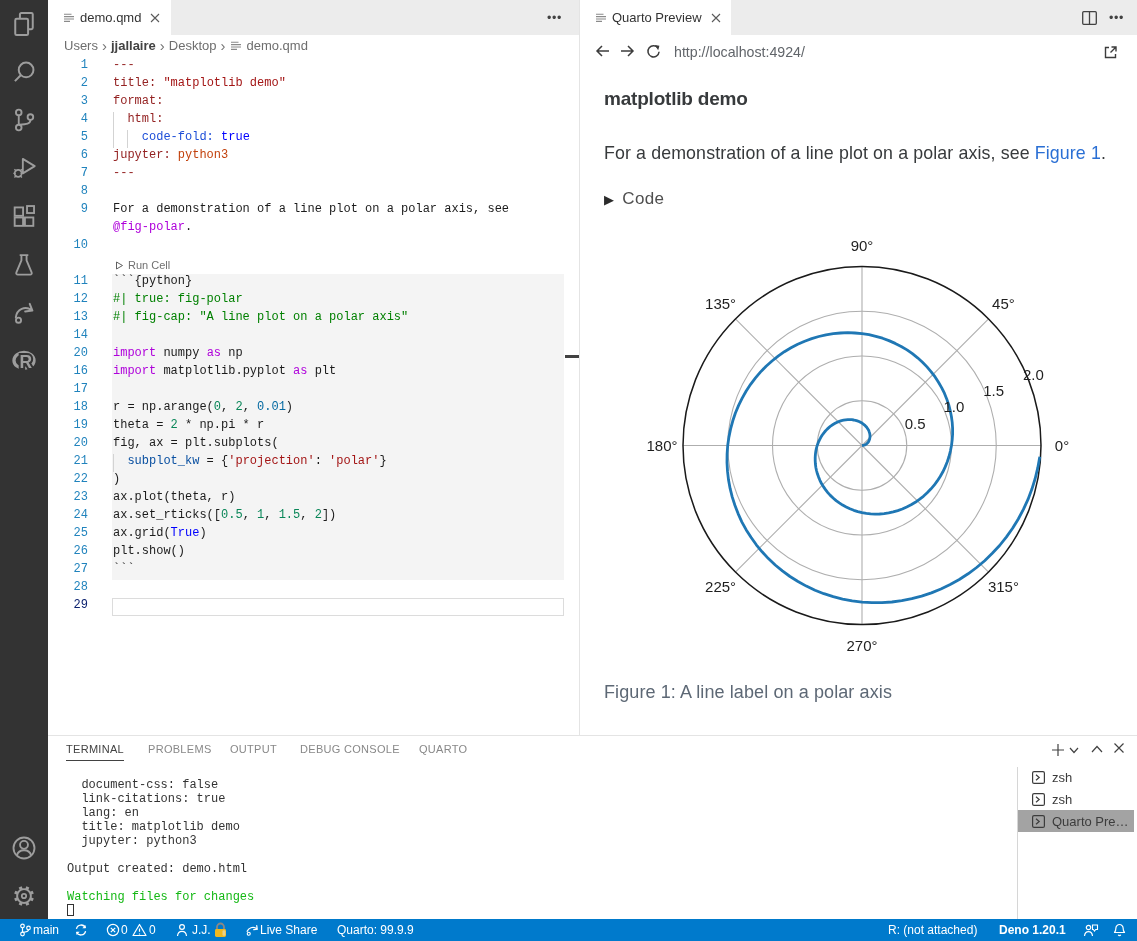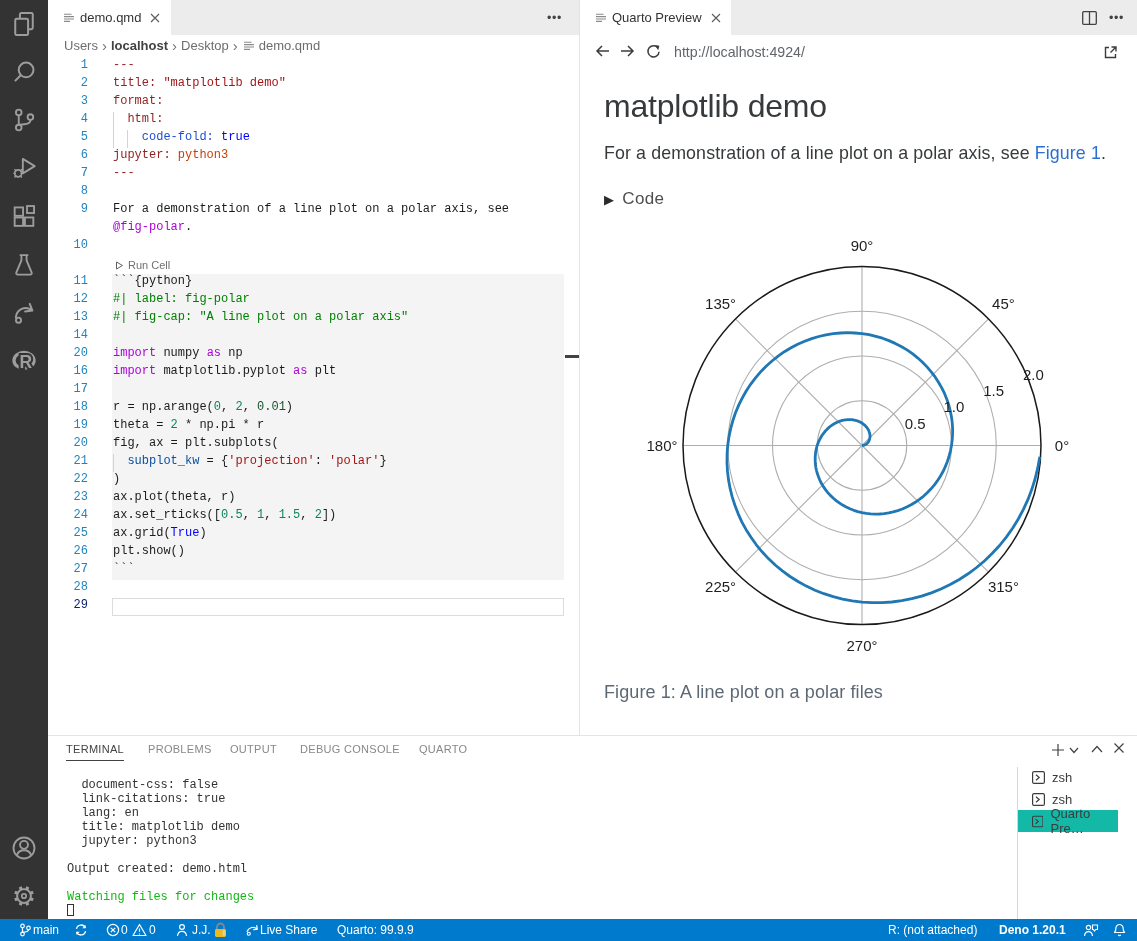--- a/index.html
+++ b/index.html
@@ -24,21 +24,21 @@
 .runcell{position:absolute;left:67px;height:18px;line-height:18px;font-size:11px;color:#707070;display:flex;align-items:center}
 .iguide{position:absolute;width:1px;height:18px;background:#d3d3d3}
 #curline{position:absolute;left:64px;top:541px;width:452px;height:18px;border:1px solid #dcdcdc}
 #scrollmark{position:absolute;left:517px;top:298px;width:14px;height:3px;background:#424242}
 
 #g2tabbar{left:580px;width:557px}
 #toolbar{position:absolute;left:580px;top:35px;width:557px;height:31px;background:#fff}
 .tbi{position:absolute;top:44px}
 #url{position:absolute;left:674px;top:44px;font-size:14.2px;color:#61656a}
 
-#ptitle{position:absolute;left:604px;top:88px;font-size:32px;font-weight:normal;color:#373a3c;letter-spacing:-.2px}
+#ptitle{position:absolute;left:604px;top:88px;font-size:19px;font-weight:bold;color:#373a3c;letter-spacing:-.2px}
 #ppara{position:absolute;left:604px;top:143px;font-size:17.8px;letter-spacing:.12px;color:#373a3c}
 #ppara a{color:#2a6fd4;}
 #pcode{position:absolute;left:604px;top:189px;font-size:17px;letter-spacing:.3px;color:#4f4f4f}
 #pcode .tri{color:#2b2b2b;font-size:13px;vertical-align:.5px;margin-right:8px}
 #pcap{position:absolute;left:604px;top:682px;font-size:18px;letter-spacing:.1px;color:#5d6875}
 .pl{font:15px "Liberation Sans",sans-serif;fill:#1f1f1f}
 
 #panel{position:absolute;left:48px;top:735px;width:1089px;height:184px;background:#fff;border-top:1px solid #e4e4e4}
 .ptab{position:absolute;top:7px;font-size:11px;letter-spacing:.3px;color:#888888}
 .ptab.act{color:#424242;border-bottom:1px solid #424242;padding-bottom:5px}
@@ -115,21 +115,21 @@
 <svg class="fico" width="10" height="10" viewBox="0 0 10 10">
       <path d="M0 1.2h7.5M0 3.6h10M0 6h10M0 8.4h6" stroke="#8a8a8a" stroke-width="1.1"></path>
     </svg>
 demo.qmd
 <svg class="tabx" width="10" height="10" viewBox="0 0 10 10">
       <path d="M1 1 L9 9 M9 1 L1 9" stroke="#5a5a5a" stroke-width="1.1"></path>
     </svg>
 </div>
 <div class="dots" style="left:547px;top:11px">•••</div>
 
-<div id="crumbs"><span style="margin-left:16px">Users</span><span class="csep">›</span><span style="color:#424242;font-weight:bold">localhost</span><span class="csep">›</span><span>Desktop</span><span class="csep">›</span><svg class="fico" width="10" height="10" viewBox="0 0 10 10" style="margin:0 5px -1px 2px">
+<div id="crumbs"><span style="margin-left:16px">Users</span><span class="csep">›</span><span style="color:#424242;font-weight:bold">jjallaire</span><span class="csep">›</span><span>Desktop</span><span class="csep">›</span><svg class="fico" width="10" height="10" viewBox="0 0 10 10" style="margin:0 5px -1px 2px">
       <path d="M0 1.2h7.5M0 3.6h10M0 6h10M0 8.4h6" stroke="#8a8a8a" stroke-width="1.1"></path>
     </svg><span>demo.qmd</span></div>
 
 <div id="editor">
 <div id="cellbg"></div>
 <div class="gut" style="top:1px;color:#2083bd">1</div>
 <div class="cl" style="top:1px"><i style="color:#942222">---</i></div>
 <div class="gut" style="top:19px;color:#2083bd">2</div>
 <div class="cl" style="top:19px"><i style="color:#942222">title:</i> <i style="color:#a31515">"matplotlib demo"</i></div>
 <div class="gut" style="top:37px;color:#2083bd">3</div>
@@ -149,31 +149,31 @@
 <div class="gut" style="top:145px;color:#2083bd">9</div>
 <div class="cl" style="top:145px">For a demonstration of a line plot on a polar axis, see</div>
 <div class="cl" style="top:163px"><i style="color:#af00db">@fig-polar</i>.</div>
 <div class="gut" style="top:181px;color:#2083bd">10</div>
 <div class="runcell" style="top:199px"><svg width="9" height="9" viewBox="0 0 9 9" style="margin-right:4px">
         <path d="M1.5 1 L7.5 4.5 L1.5 8 Z" fill="none" stroke="#616161" stroke-width="1"></path>
       </svg>Run Cell</div>
 <div class="gut" style="top:217px;color:#2083bd">11</div>
 <div class="cl" style="top:217px">```{python}</div>
 <div class="gut" style="top:235px;color:#2083bd">12</div>
-<div class="cl" style="top:235px"><i style="color:#008000">#| label: fig-polar</i></div>
+<div class="cl" style="top:235px"><i style="color:#008000">#| true: fig-polar</i></div>
 <div class="gut" style="top:253px;color:#2083bd">13</div>
 <div class="cl" style="top:253px"><i style="color:#008000">#| fig-cap: "A line plot on a polar axis"</i></div>
 <div class="gut" style="top:271px;color:#2083bd">14</div>
 <div class="gut" style="top:289px;color:#2083bd">20</div>
 <div class="cl" style="top:289px"><i style="color:#af00db">import</i> numpy <i style="color:#af00db">as</i> np</div>
 <div class="gut" style="top:307px;color:#2083bd">16</div>
 <div class="cl" style="top:307px"><i style="color:#af00db">import</i> matplotlib.pyplot <i style="color:#af00db">as</i> plt</div>
 <div class="gut" style="top:325px;color:#2083bd">17</div>
 <div class="gut" style="top:343px;color:#2083bd">18</div>
-<div class="cl" style="top:343px">r = np.arange(<i style="color:#098658">0</i>, <i style="color:#098658">2</i>, <i style="color:#14532d">0.01</i>)</div>
+<div class="cl" style="top:343px">r = np.arange(<i style="color:#098658">0</i>, <i style="color:#098658">2</i>, <i style="color:#0369a1">0.01</i>)</div>
 <div class="gut" style="top:361px;color:#2083bd">19</div>
 <div class="cl" style="top:361px">theta = <i style="color:#098658">2</i> * np.pi * r</div>
 <div class="gut" style="top:379px;color:#2083bd">20</div>
 <div class="cl" style="top:379px">fig, ax = plt.subplots(</div>
 <div class="gut" style="top:397px;color:#2083bd">21</div>
 <div class="iguide" style="top:397px;left:65px"></div>
 <div class="cl" style="top:397px">  <i style="color:#0a50a1">subplot_kw</i> = {<i style="color:#a31515">'projection'</i>: <i style="color:#a31515">'polar'</i>}</div>
 <div class="gut" style="top:415px;color:#2083bd">22</div>
 <div class="cl" style="top:415px">)</div>
 <div class="gut" style="top:433px;color:#2083bd">23</div>
@@ -251,21 +251,21 @@
     <text x="80.6" y="76.1" text-anchor="middle" class="pl">135°</text>
     <text x="22.0" y="217.5" text-anchor="middle" class="pl">180°</text>
     <text x="80.6" y="358.9" text-anchor="middle" class="pl">225°</text>
     <text x="222.0" y="417.5" text-anchor="middle" class="pl">270°</text>
     <text x="363.4" y="358.9" text-anchor="middle" class="pl">315°</text>
     <text x="275.1" y="195.5" text-anchor="middle" class="pl">0.5</text>
     <text x="313.9" y="179.4" text-anchor="middle" class="pl">1.0</text>
     <text x="353.7" y="163.0" text-anchor="middle" class="pl">1.5</text>
     <text x="393.4" y="146.5" text-anchor="middle" class="pl">2.0</text>
   </svg>
-<div id="pcap">Figure 1: A line plot on a polar files</div>
+<div id="pcap">Figure 1: A line label on a polar axis</div>
 
 <div id="panel">
 <div class="ptab act" style="left:18px">TERMINAL</div>
 <div class="ptab" style="left:100px">PROBLEMS</div>
 <div class="ptab" style="left:182px">OUTPUT</div>
 <div class="ptab" style="left:252px">DEBUG CONSOLE</div>
 <div class="ptab" style="left:371px">QUARTO</div>
 <svg class="pact" style="left:1002px" width="16" height="16" viewBox="0 0 16 16">
       <path d="M8 2 V14 M2 8 H14" stroke="#424242" stroke-width="1.2"></path>
     </svg>
@@ -289,21 +289,21 @@
 <div id="tlistsep"></div>
 <div id="tlist">
 <div class="titem" style="top:0"><svg class="tico" width="13" height="13" viewBox="0 0 13 13">
           <rect x="0.6" y="0.6" width="11.8" height="11.8" rx="1.5" fill="none" stroke="#3c3c3c" stroke-width="1.2"></rect>
           <path d="M4 3.8 L7.2 6.5 L4 9.2" fill="none" stroke="#3c3c3c" stroke-width="1.2"></path>
         </svg>zsh</div>
 <div class="titem" style="top:22px"><svg class="tico" width="13" height="13" viewBox="0 0 13 13">
           <rect x="0.6" y="0.6" width="11.8" height="11.8" rx="1.5" fill="none" stroke="#3c3c3c" stroke-width="1.2"></rect>
           <path d="M4 3.8 L7.2 6.5 L4 9.2" fill="none" stroke="#3c3c3c" stroke-width="1.2"></path>
         </svg>zsh</div>
-<div class="titem" style="top:44px;background:#14b8a6;width:100px"><svg class="tico" width="13" height="13" viewBox="0 0 13 13">
+<div class="titem" style="top:44px;background:#a3a3a3;width:116px"><svg class="tico" width="13" height="13" viewBox="0 0 13 13">
           <rect x="0.6" y="0.6" width="11.8" height="11.8" rx="1.5" fill="none" stroke="#3c3c3c" stroke-width="1.2"></rect>
           <path d="M4 3.8 L7.2 6.5 L4 9.2" fill="none" stroke="#3c3c3c" stroke-width="1.2"></path>
         </svg>Quarto Pre…</div>
 </div>
 </div>
 
 <div id="status">
 <svg class="sbi" style="left:19px" width="13" height="14" viewBox="0 0 13 14">
       <circle cx="3.5" cy="3" r="1.8" fill="none" stroke="#fff" stroke-width="1.2"></circle>
       <circle cx="3.5" cy="11" r="1.8" fill="none" stroke="#fff" stroke-width="1.2"></circle>

